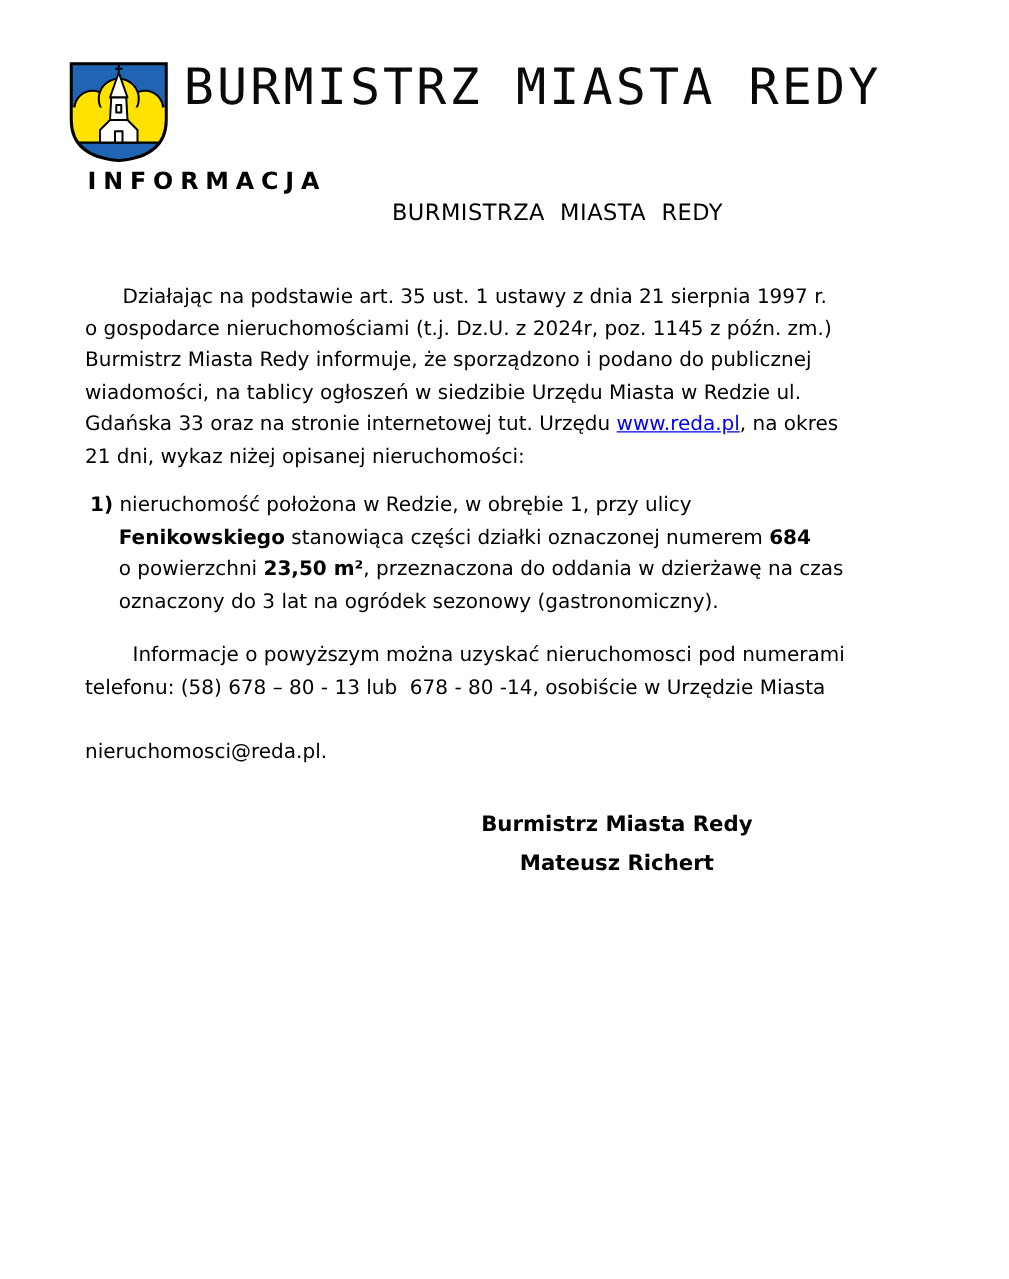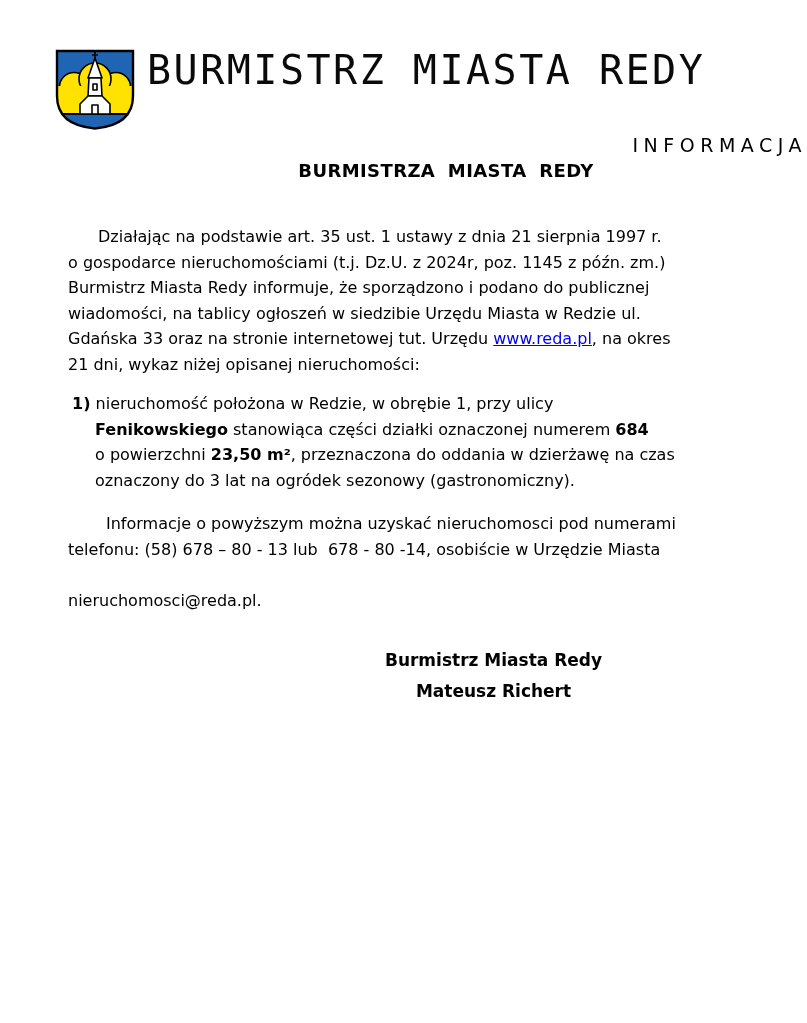--- a/index.html
+++ b/index.html
@@ -13,25 +13,25 @@
   }
   .logo{position:absolute;left:54px;top:49px;width:82px;height:81px;}
   .big-title{
     position:absolute;left:147px;top:50px;
     font-family:"DejaVu Sans Mono",monospace;
     font-size:40px;line-height:40px;
     letter-spacing:2.5px;
     color:#0a0a0a;white-space:nowrap;
   }
   .subtitle1{
-    top:136px;font-weight:normal;font-size:19px;line-height:19px;
-    letter-spacing:5.5px;position:absolute;left:70px;right:0;text-align:right;
+    top:136px;font-weight:bold;font-size:19px;line-height:19px;
+    letter-spacing:5.5px;position:absolute;left:70px;right:0;text-align:left;
   }
   .subtitle2{
-    top:161px;font-weight:bold;font-size:18px;line-height:19px;
+    top:161px;font-weight:normal;font-size:18px;line-height:19px;
     letter-spacing:0.4px;word-spacing:6px;position:absolute;left:85px;right:0;text-align:center;
   }
   .para{
     position:absolute;left:68px;width:690px;
     font-size:16px;line-height:25.5px;
     white-space:pre-wrap;
   }
   .para1{top:224px;text-indent:30px;}
   .list1{top:391px;left:95px;width:665px;text-indent:-23px;}
   .para2{top:511px;text-indent:38px;}

